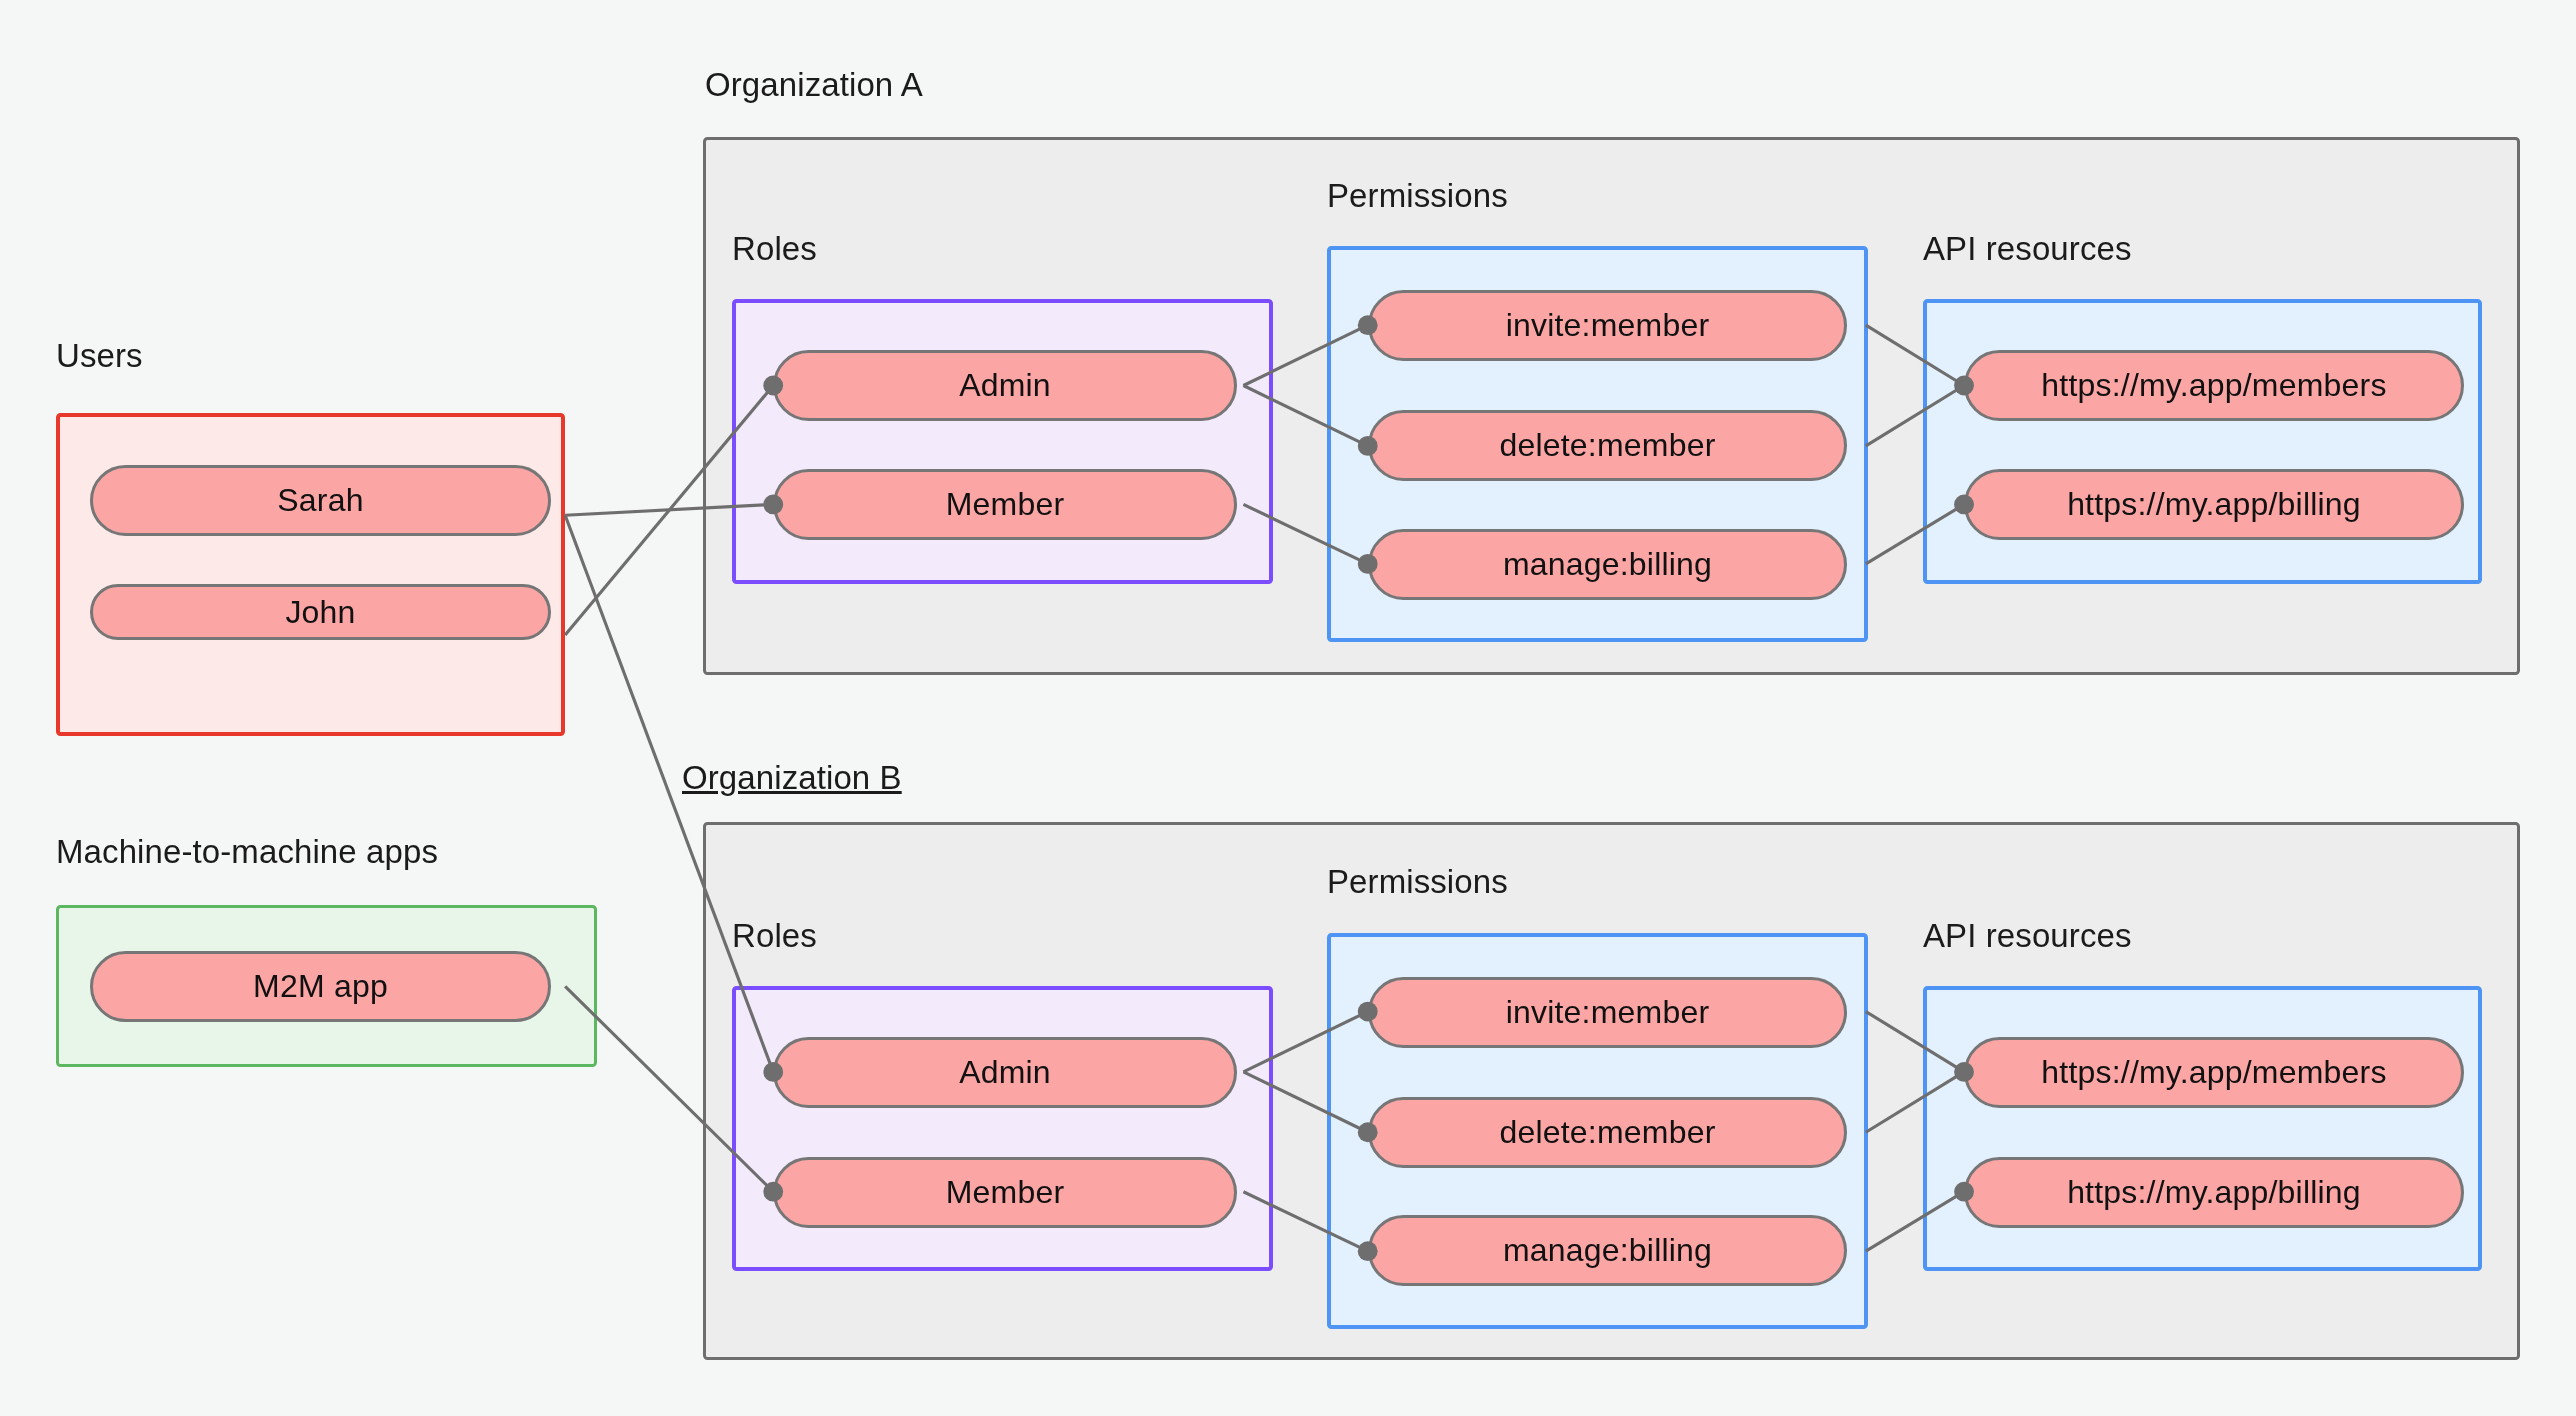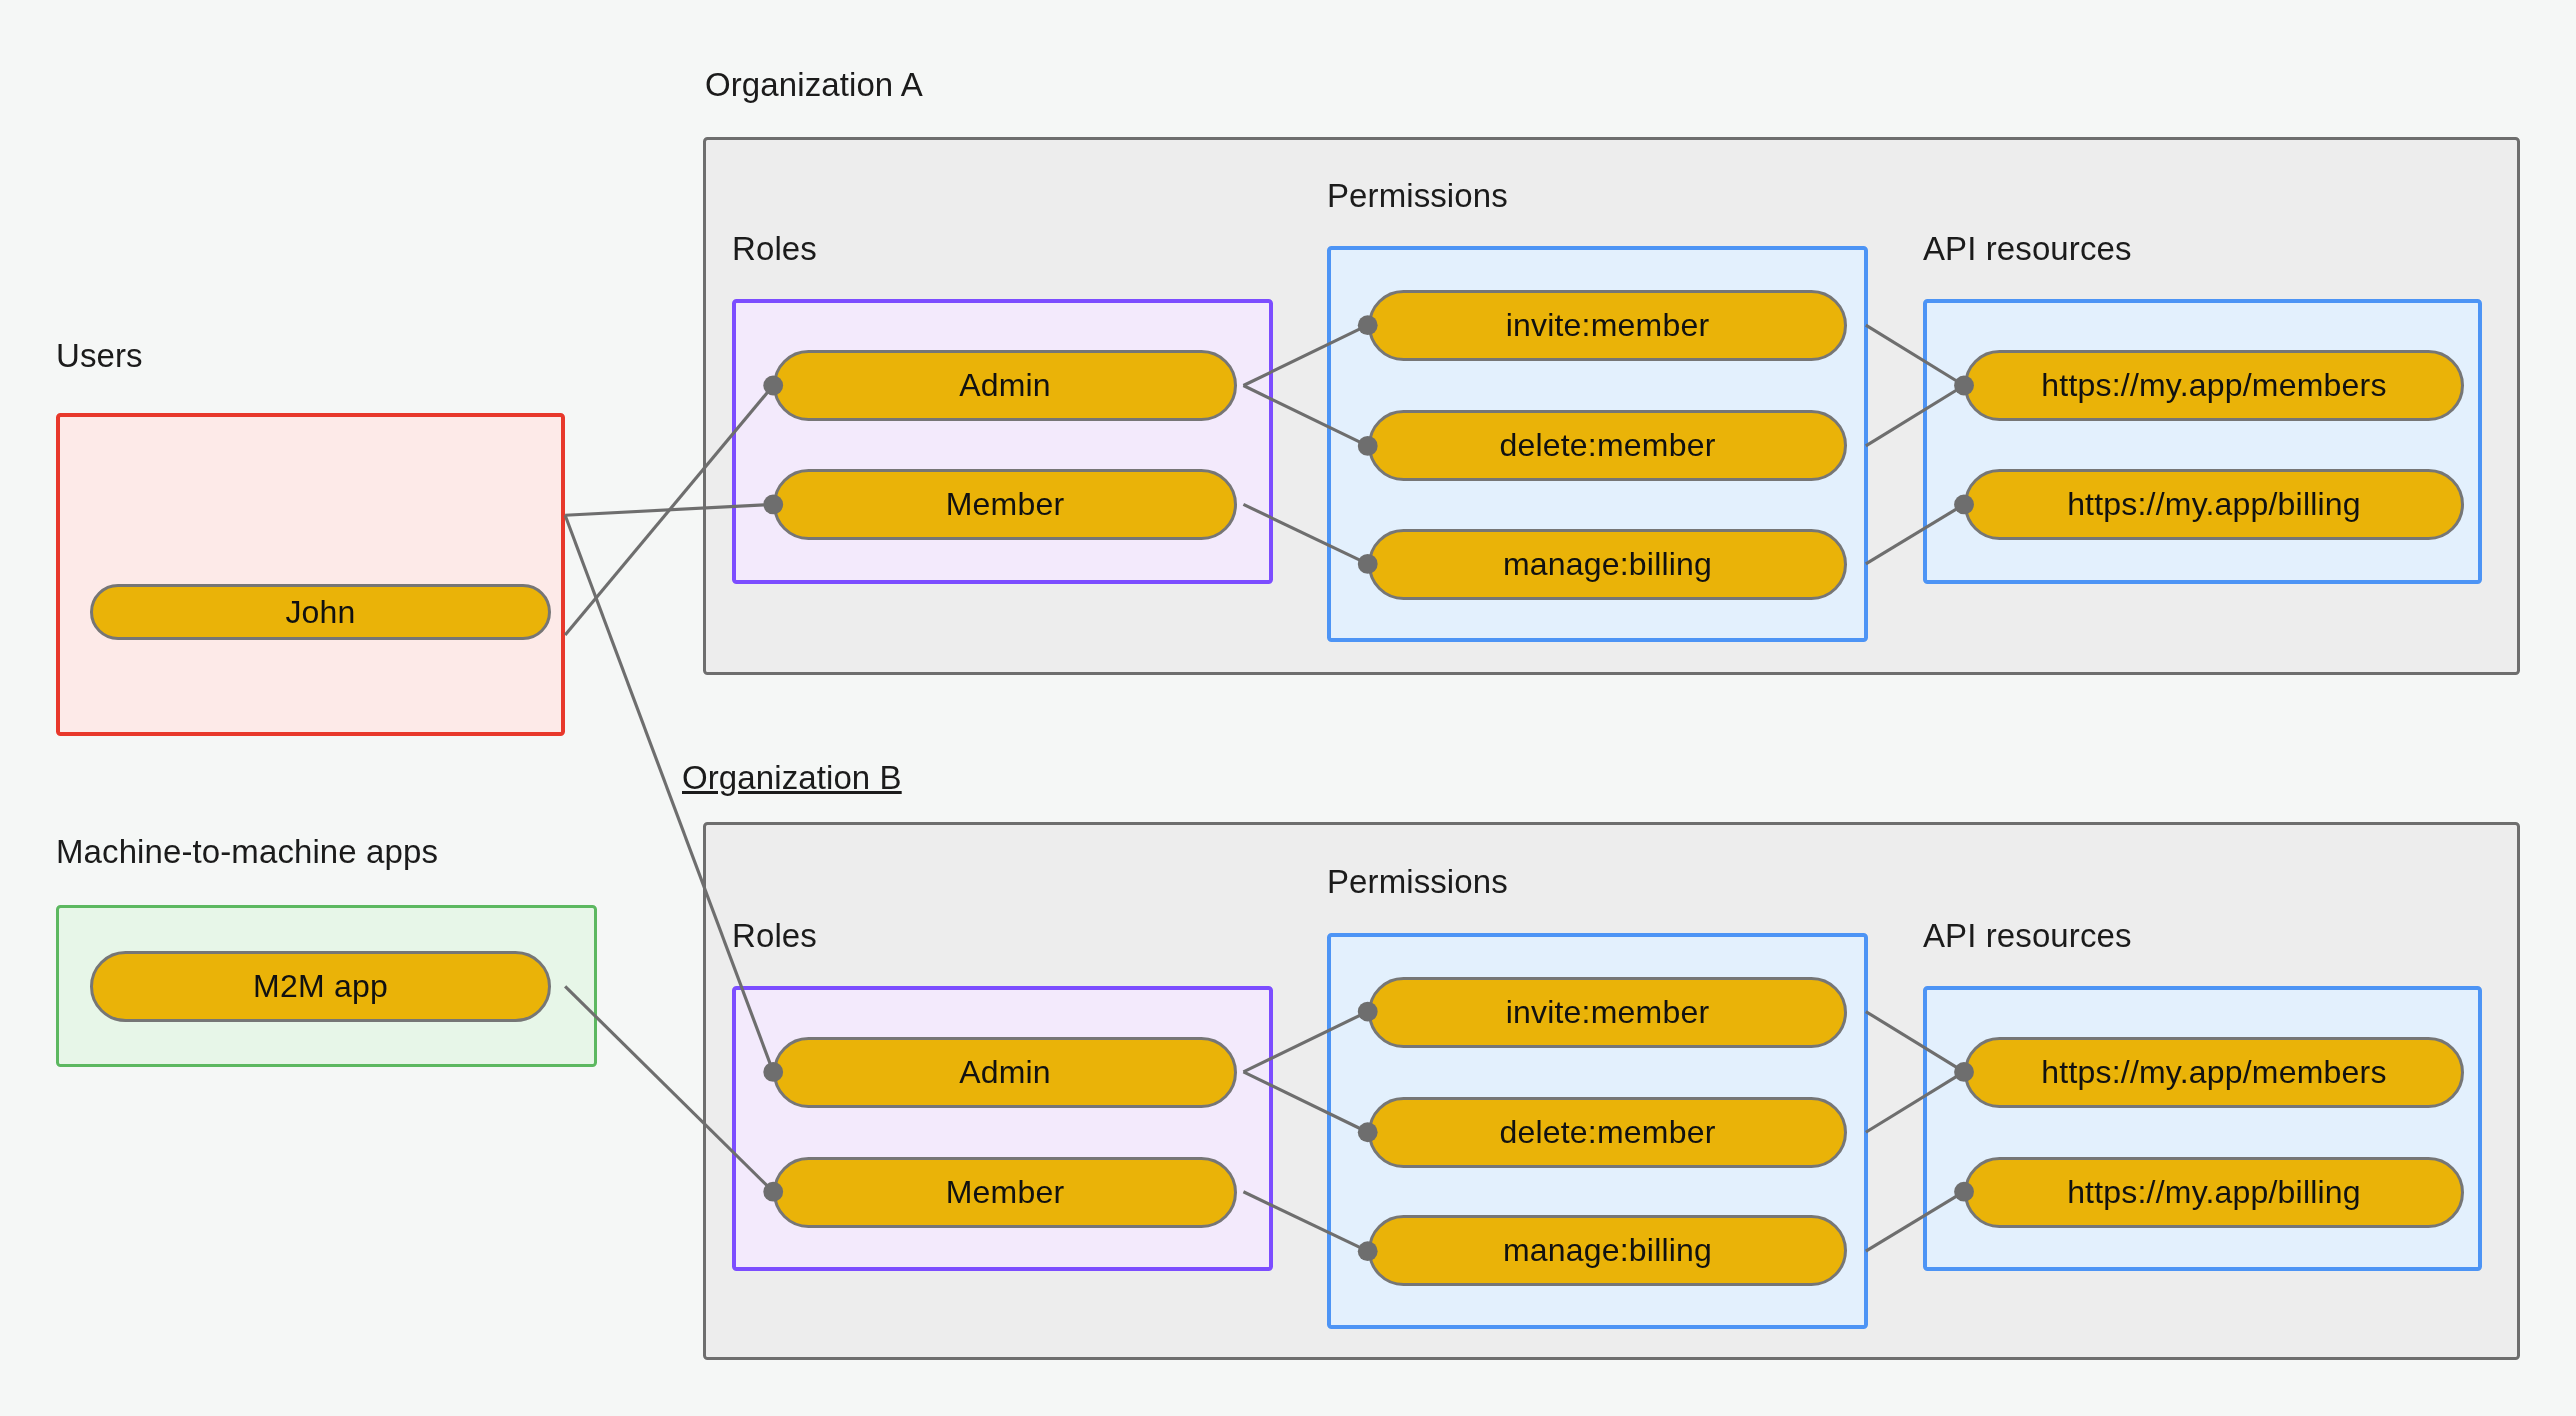--- a/index.html
+++ b/index.html
@@ -63,21 +63,21 @@
     z-index: 2;
   }
   .cbox-red    { background: #fdeae8; border: 4.5px solid #e8382b; }
   .cbox-green  { background: #e7f6e8; border: 3.6px solid #5cb860; }
   .cbox-purple { background: #f3eafc; border: 4.5px solid #7c4dff; }
   .cbox-blue   { background: #e3f0fd; border: 4.5px solid #4d94f5; }
 
   
   .pill {
     position: absolute;
-    background: #eab308;
+    background: #fca5a5;
     border: 3.2px solid #767676;
     border-radius: 900px;
     box-sizing: border-box;
     display: flex;
     align-items: center;
     justify-content: center;
     font-size: 32px;
     color: #111111;
     white-space: nowrap;
     z-index: 4;
@@ -129,20 +129,21 @@
     <circle class="edge-dot" cx="1518" cy="1257" r="11"></circle>
     <circle class="edge-dot" cx="1518" cy="1389" r="11"></circle>
     <circle class="edge-dot" cx="2180" cy="1190" r="11"></circle>
     <circle class="edge-dot" cx="2180" cy="1323" r="11"></circle>
   </svg>
 
   <div class="grp-label" style="left:56px; top:337px;">Users</div>
 
   <div class="cbox cbox-red" style="left:56px; top:413px; width:509px; height:323px;"></div>
 
+  <div class="pill" style="left:90px; top:465px; width:461px; height:71px;">Sarah</div>
   <div class="pill" style="left:90px; top:584px; width:461px; height:56px;">John</div>
 
   <div class="grp-label" style="left:56px; top:833px;">Machine-to-machine apps</div>
 
   <div class="cbox cbox-green" style="left:56px; top:905px; width:541px; height:162px;"></div>
 
   <div class="pill" style="left:90px; top:951px; width:461px; height:71px;">M2M app</div>
 
   <div class="grp-label" style="left:705px; top:42px;margin-top:24px;">Organization A</div>
 

